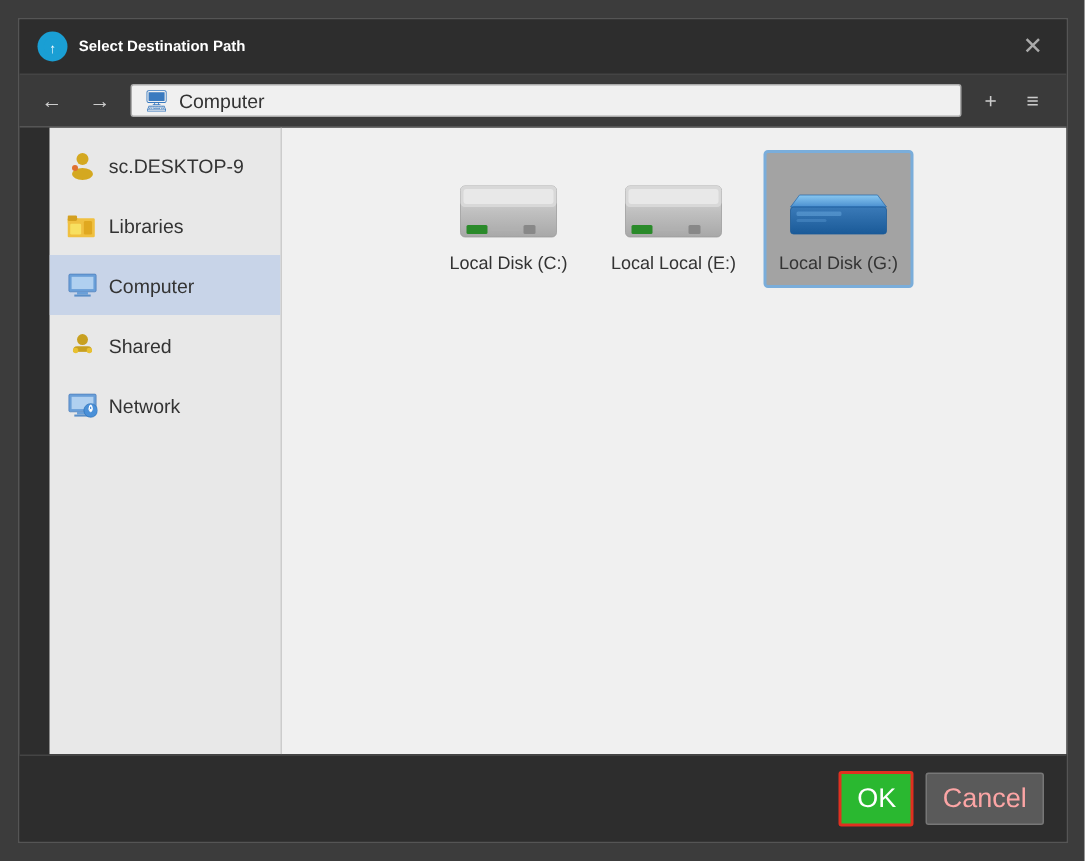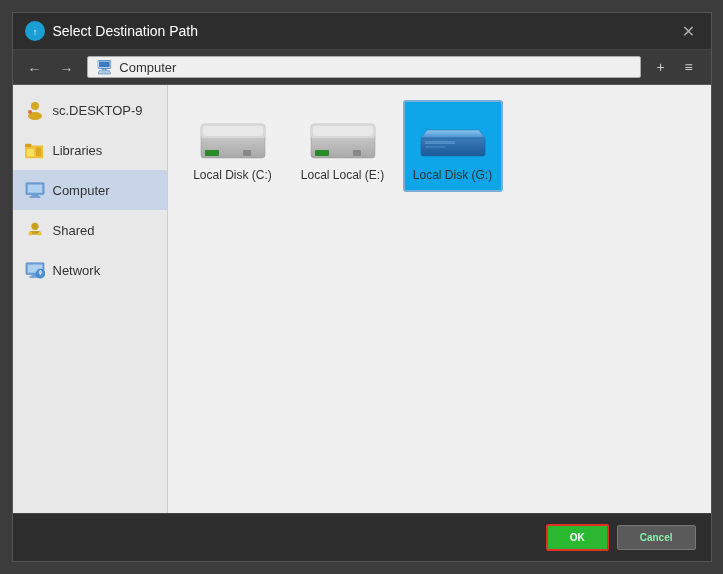--- a/index.html
+++ b/index.html
@@ -42,22 +42,22 @@
       background: #1a9fd4;
       border-radius: 50%;
       display: flex;
       align-items: center;
       justify-content: center;
       font-size: 10px;
       color: white;
       flex-shrink: 0;
     }
     .title-text {
-      font-size: 14px;
-      font-weight: normal;
+      font-size: 10px;
+      font-weight: bold;
       color: #fff;
     }
     .close-btn {
       width: 20px;
       height: 20px;
       background: none;
       border: none;
       color: #aaa;
       cursor: pointer;
       font-size: 16px;
@@ -127,20 +127,21 @@
       flex: 1;
       overflow: hidden;
     }
     .sidebar {
       width: 155px;
       background: #e8e8e8;
       border-right: 1px solid #ccc;
       padding: 5px 0;
       overflow-y: auto;
       flex-shrink: 0;
+      margin-left: 20px;
     }
     .sidebar-item {
       display: flex;
       align-items: center;
       gap: 8px;
       padding: 10px 12px;
       cursor: pointer;
       color: #333;
       font-size: 13px;
     }
@@ -155,33 +156,34 @@
     }
     .main-panel {
       flex: 1;
       background: #f0f0f0;
       padding: 15px;
       display: flex;
       flex-wrap: wrap;
       align-content: flex-start;
       gap: 10px;
       overflow-y: auto;
+      justify-content: center;
     }
     .disk-item {
       width: 100px;
       display: flex;
       flex-direction: column;
       align-items: center;
       gap: 6px;
       padding: 8px 6px;
       cursor: pointer;
       border-radius: 3px;
       border: 2px solid transparent;
     }
-    .disk-item.selected { background: #0ea5e9; border-color: #7aadda; }
+    .disk-item.selected { background: #a3a3a3; border-color: #7aadda; }
     .disk-icon {
       width: 72px;
       height: 52px;
       position: relative;
       display: flex;
       align-items: center;
       justify-content: center;
     }
     .disk-label {
       font-size: 12px;
@@ -192,35 +194,34 @@
       background: #2d2d2d;
       padding: 10px 15px;
       display: flex;
       justify-content: flex-end;
       align-items: center;
       gap: 8px;
       border-top: 1px solid #444;
       flex-shrink: 0;
     }
     .btn {
-      padding: 6px 22px;
-      font-size: 10px;
+      padding: 6px 10px;
+      font-size: 18px;
       cursor: pointer;
       border-radius: 2px;
       border: none;
-      font-weight: bold;
     }
     .btn-ok {
       background: #2ab830;
       color: #fff;
       border: 2px solid #e03020;
     }
     .btn-cancel {
       background: #5a5a5a;
-      color: #86efac;
+      color: #fca5a5;
       border: 1px solid #777;
     }
   </style>
 </head>
 <body>
 
 <div class="dialog">
 
   <div class="title-bar">
     <div class="title-bar-left">

